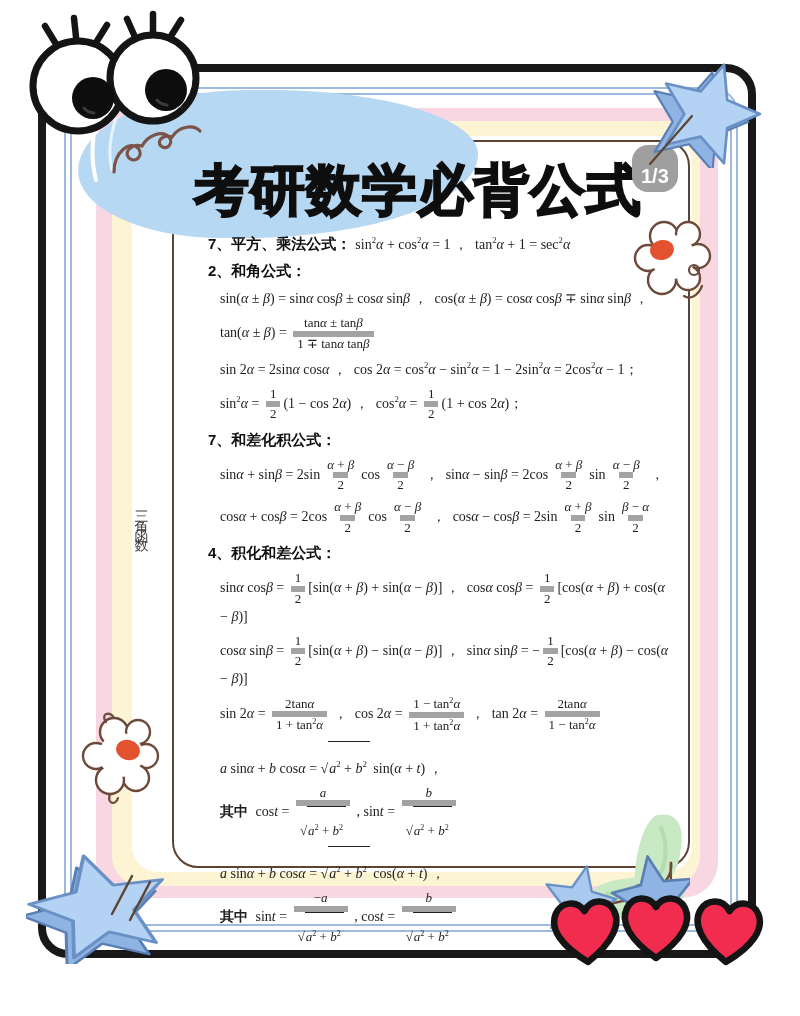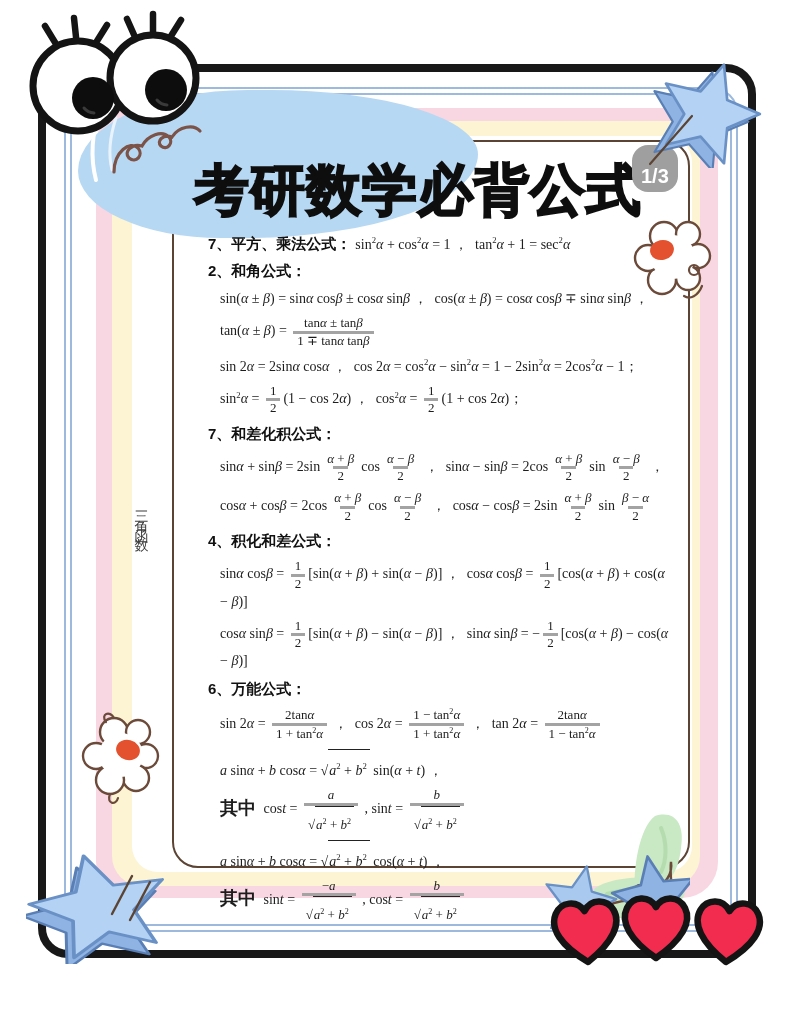--- a/index.html
+++ b/index.html
@@ -65,23 +65,23 @@
     font-family:"Liberation Serif",serif;font-size:14px;color:#1d1d1d;
   }
   .f-line{margin:7px 0 7px 12px;line-height:1.45;}
   .formula i,.f-line i{font-style:italic;}
   sup{font-size:0.62em;}
   .fr{
     display:inline-flex;flex-direction:column;align-items:center;
     vertical-align:middle;margin:0 3px;line-height:1.12;font-size:13px;
   }
   .fr .nu{display:block;padding:0 4px;}
-  .fr .de{display:block;border-top:3px solid #a3a3a3;padding:0 4px;}
-  .sq{display:inline-block;border-top:1.4px solid #222;padding:10px 3px 0 1px;font-family:Liberation Serif, serif;}
-  .cn{font-family:"Liberation Sans",sans-serif;font-size:18px;font-weight:600;margin-right:4px;}
+  .fr .de{display:block;border-top:6px solid #a3a3a3;padding:0 4px;}
+  .sq{display:inline-block;border-top:1.4px solid #222;padding:16px 3px 0 1px;font-family:Liberation Serif, serif;}
+  .cn{font-family:"Liberation Sans",sans-serif;font-size:14px;font-weight:600;margin-right:4px;}
   
   .side-label{
     left:133px;top:500px;writing-mode:vertical-rl;text-orientation:upright;
     font-size:14px;letter-spacing:9px;color:#3c3c3c;
   }
   svg{display:block;}
 </style>
 </head>
 <body>
 
@@ -187,23 +187,20 @@
               <span class="nu">1</span>
               <span class="de">2</span>
             </span>[sin(<i>α</i> + <i>β</i>) − sin(<i>α</i> − <i>β</i>)] ，&nbsp;&nbsp;sin<i>α</i> sin<i>β</i> = −<span class="fr">
               <span class="nu">1</span>
               <span class="de">2</span>
             </span>[cos(<i>α</i> + <i>β</i>) − cos(<i>α</i> − <i>β</i>)]</div>
         </div>
   </div>
 
   <div class="sec">
-    <div class="sec-head">
-      <span class="head-label">6、万能公式：</span><span class="formula head-inline"></span>
-    </div>
     <div class="sec-lines">
           <div class="f-line">sin 2<i>α</i> = <span class="fr">
               <span class="nu">2tan<i>α</i></span>
               <span class="de">1 + tan<sup>2</sup><i>α</i></span>
             </span> ，&nbsp;&nbsp;cos 2<i>α</i> = <span class="fr">
               <span class="nu">1 − tan<sup>2</sup><i>α</i></span>
               <span class="de">1 + tan<sup>2</sup><i>α</i></span>
             </span> ，&nbsp;&nbsp;tan 2<i>α</i> = <span class="fr">
               <span class="nu">2tan<i>α</i></span>
               <span class="de">1 − tan<sup>2</sup><i>α</i></span>

